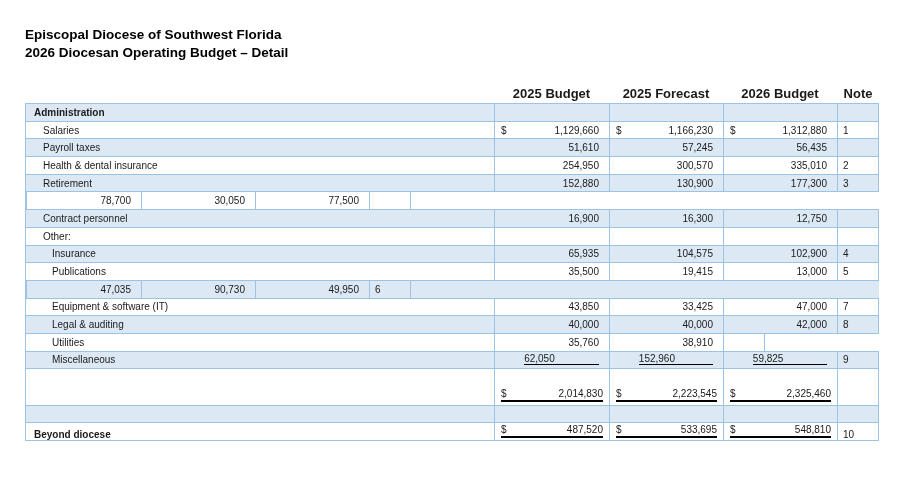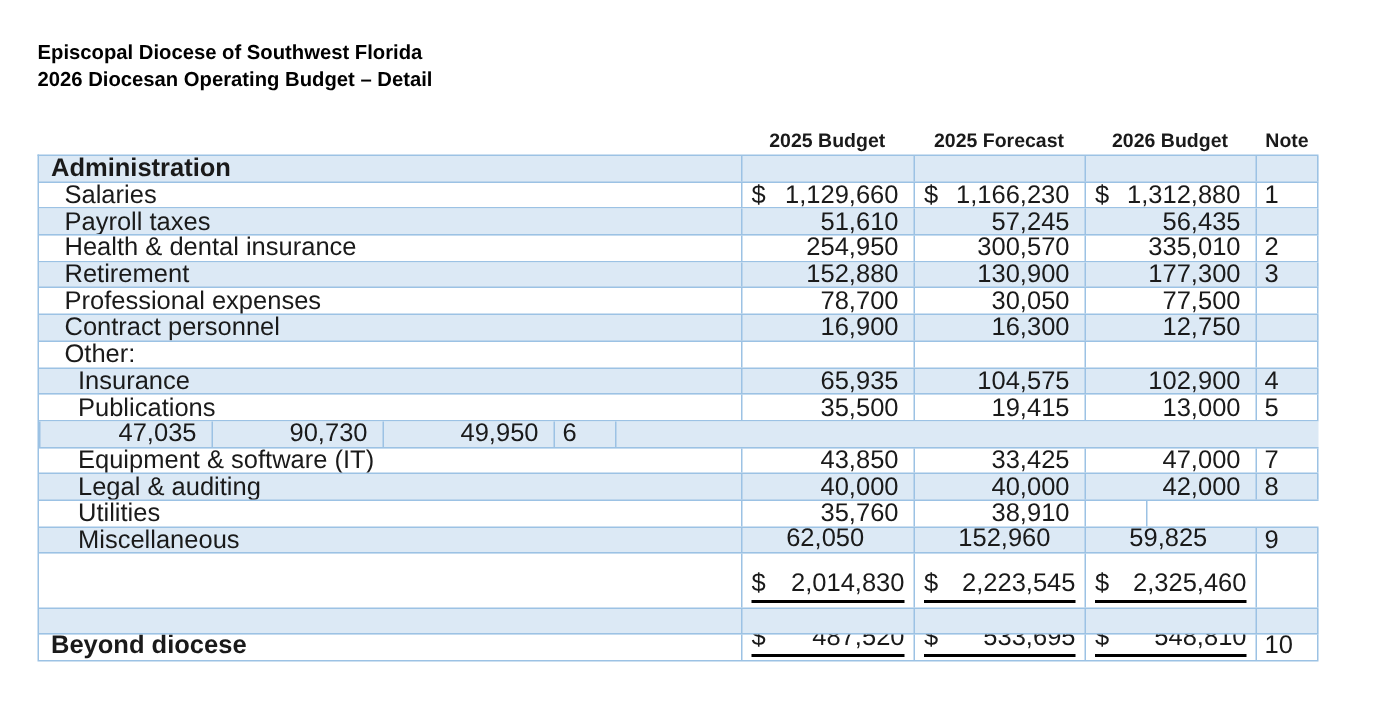--- a/index.html
+++ b/index.html
@@ -9,21 +9,21 @@
     -webkit-font-smoothing:antialiased;
   }
   .title-block{position:absolute;left:25px;top:26px;font-weight:bold;font-size:13.5px;line-height:18px;color:#000000;}
   
   .hdr-row{position:absolute;left:25px;top:84px;width:854px;height:18px;display:flex;font-weight:bold;font-size:13px;align-items:center;}
   .hdr-row .h-label{width:469px;}
   .hdr-row .h-col{width:115px;text-align:center;}
   .hdr-row .h-col2{width:114px;text-align:center;}
   .hdr-row .h-note{width:42px;text-align:center;}
   
-  .tbl{position:absolute;left:25px;top:103px;width:854px;border-top:1px solid #9cc2e4;border-left:1px solid #9cc2e4;box-sizing:border-box;font-size:17px;}
+  .tbl{position:absolute;left:25px;top:103px;width:854px;border-top:1px solid #9cc2e4;border-left:1px solid #9cc2e4;box-sizing:border-box;font-size:10px;}
   .trow{display:flex;height:17.7px;border-bottom:1px solid #9cc2e4;box-sizing:border-box;}
   .trow.band{background:#dce9f5;}
   .trow.tall{height:36.5px;}
   .trow.strip{height:17px;}
   .trow.beyond{height:18.5px;}
   .c{box-sizing:border-box;height:100%;display:flex;align-items:center;overflow:hidden;}
   .label{width:468px;padding-left:8px;}
   .label.ind1{padding-left:17px;}
   .label.ind2{padding-left:26px;}
   .label.sect{font-weight:bold;}
@@ -119,21 +119,20 @@
     <div class="c amt w2">
         <span>130,900</span>
       </div>
     <div class="c amt w2">
         <span>177,300</span>
       </div>
     <div class="c note">3</div>
   </div>
 
   <div class="trow">
-    <div class="c label ind1">Professional expenses</div>
     <div class="c amt">
         <span>78,700</span>
       </div>
     <div class="c amt w2">
         <span>30,050</span>
       </div>
     <div class="c amt w2">
         <span>77,500</span>
       </div>
     <div class="c note"></div>

